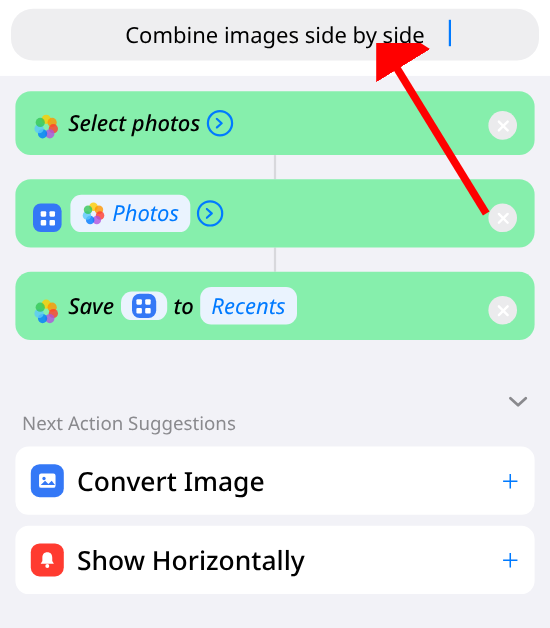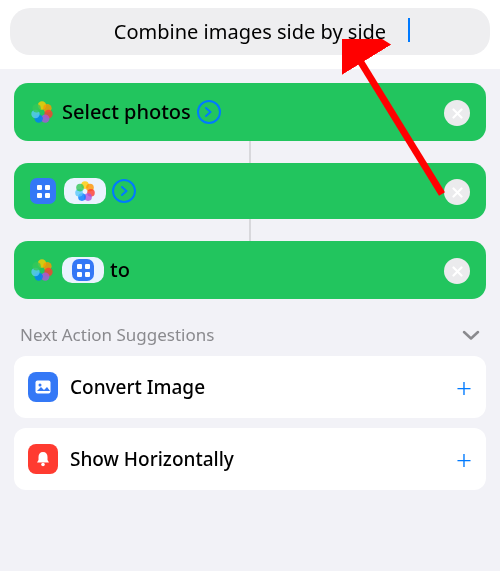--- a/index.html
+++ b/index.html
@@ -42,28 +42,29 @@
       height: 24px;
       background: #007aff;
       top: 10px;
       left: 398px;
     }
     .actions-area {
       padding: 14px 14px 0;
       position: relative;
     }
     .action-card {
-      background: #22c55e;
+      background: #86efac;
       border-radius: 14px;
       padding: 14px 16px;
       margin-bottom: 0;
       position: relative;
       display: flex;
-      align-items: center;
+      align-items: flex-end;
       gap: 8px;
+      font-style: italic;
     }
     .connector {
       width: 2px;
       height: 22px;
       background: #d8d8dc;
       margin: 0 auto;
     }
     .action-body {
       flex: 1;
       display: flex;
@@ -155,20 +156,21 @@
     .suggestions-header {
       display: flex;
       align-items: center;
       justify-content: space-between;
       padding: 24px 20px 10px;
     }
     .suggestions-title {
       color: #8a8a8e;
       font-size: 17px;
       font-weight: 400;
+      margin-top: 40px;
     }
     .chevron-down {
       color: #8a8a8e;
     }
     .suggestion-row {
       background: #ffffff;
       border-radius: 12px;
       margin: 0 14px 10px;
       padding: 12px 14px;
       display: flex;
@@ -185,21 +187,21 @@
       flex-shrink: 0;
     }
     .suggestion-icon.blue {
       background: #3478f6;
     }
     .suggestion-icon.red {
       background: #ff3b30;
     }
     .suggestion-label {
       flex: 1;
-      font-size: 19px;
+      font-size: 24px;
       font-weight: 500;
       color: #000;
     }
     .plus-icon {
       color: #007aff;
       font-size: 28px;
       font-weight: 300;
     }
     .arrow-overlay {
       position: absolute;
@@ -270,20 +272,21 @@
           <svg viewBox="0 0 24 24">
             <circle cx="12" cy="5.5" r="4.2" fill="#ffcc00" opacity="0.8"></circle>
             <circle cx="17.4" cy="8.3" r="4.2" fill="#ff9500" opacity="0.8"></circle>
             <circle cx="18.5" cy="14" r="4.2" fill="#ff3b30" opacity="0.8"></circle>
             <circle cx="15.3" cy="18.6" r="4.2" fill="#af52de" opacity="0.8"></circle>
             <circle cx="8.7" cy="18.6" r="4.2" fill="#007aff" opacity="0.8"></circle>
             <circle cx="5.5" cy="14" r="4.2" fill="#5ac8fa" opacity="0.8"></circle>
             <circle cx="6.6" cy="8.3" r="4.2" fill="#34c759" opacity="0.8"></circle>
           </svg>
         </span>
+        <span>Photos</span>
       </span>
       <span class="more-circle">
         <svg viewBox="0 0 7 10">
             <path d="M1 1 L5.5 5 L1 9" stroke="#007aff" stroke-width="2" fill="none" stroke-linecap="round" stroke-linejoin="round"></path>
           </svg>
       </span>
     </div>
     <div class="close-btn">
       <svg class="close-x" viewBox="0 0 11 11">
           <line x1="1.5" y1="1.5" x2="9.5" y2="9.5"></line>
@@ -300,31 +303,33 @@
         <circle cx="12" cy="5.5" r="4.2" fill="#ffcc00" opacity="0.8"></circle>
         <circle cx="17.4" cy="8.3" r="4.2" fill="#ff9500" opacity="0.8"></circle>
         <circle cx="18.5" cy="14" r="4.2" fill="#ff3b30" opacity="0.8"></circle>
         <circle cx="15.3" cy="18.6" r="4.2" fill="#af52de" opacity="0.8"></circle>
         <circle cx="8.7" cy="18.6" r="4.2" fill="#007aff" opacity="0.8"></circle>
         <circle cx="5.5" cy="14" r="4.2" fill="#5ac8fa" opacity="0.8"></circle>
         <circle cx="6.6" cy="8.3" r="4.2" fill="#34c759" opacity="0.8"></circle>
       </svg>
     </div>
     <div class="action-body">
+      <span class="action-text">Save</span>
       <span class="token">
         <span class="grid-icon" style="width:22px;height:22px;">
           <svg viewBox="0 0 15 15">
             <rect x="1" y="1" width="5" height="5" rx="1" fill="#fff"></rect>
             <rect x="9" y="1" width="5" height="5" rx="1" fill="#fff"></rect>
             <rect x="1" y="9" width="5" height="5" rx="1" fill="#fff"></rect>
             <rect x="9" y="9" width="5" height="5" rx="1" fill="#fff"></rect>
           </svg>
         </span>
       </span>
       <span class="action-text">to</span>
+      <span class="token">Recents</span>
     </div>
     <div class="close-btn">
       <svg class="close-x" viewBox="0 0 11 11">
           <line x1="1.5" y1="1.5" x2="9.5" y2="9.5"></line>
           <line x1="9.5" y1="1.5" x2="1.5" y2="9.5"></line>
         </svg>
     </div>
   </div>
 </div>
 

